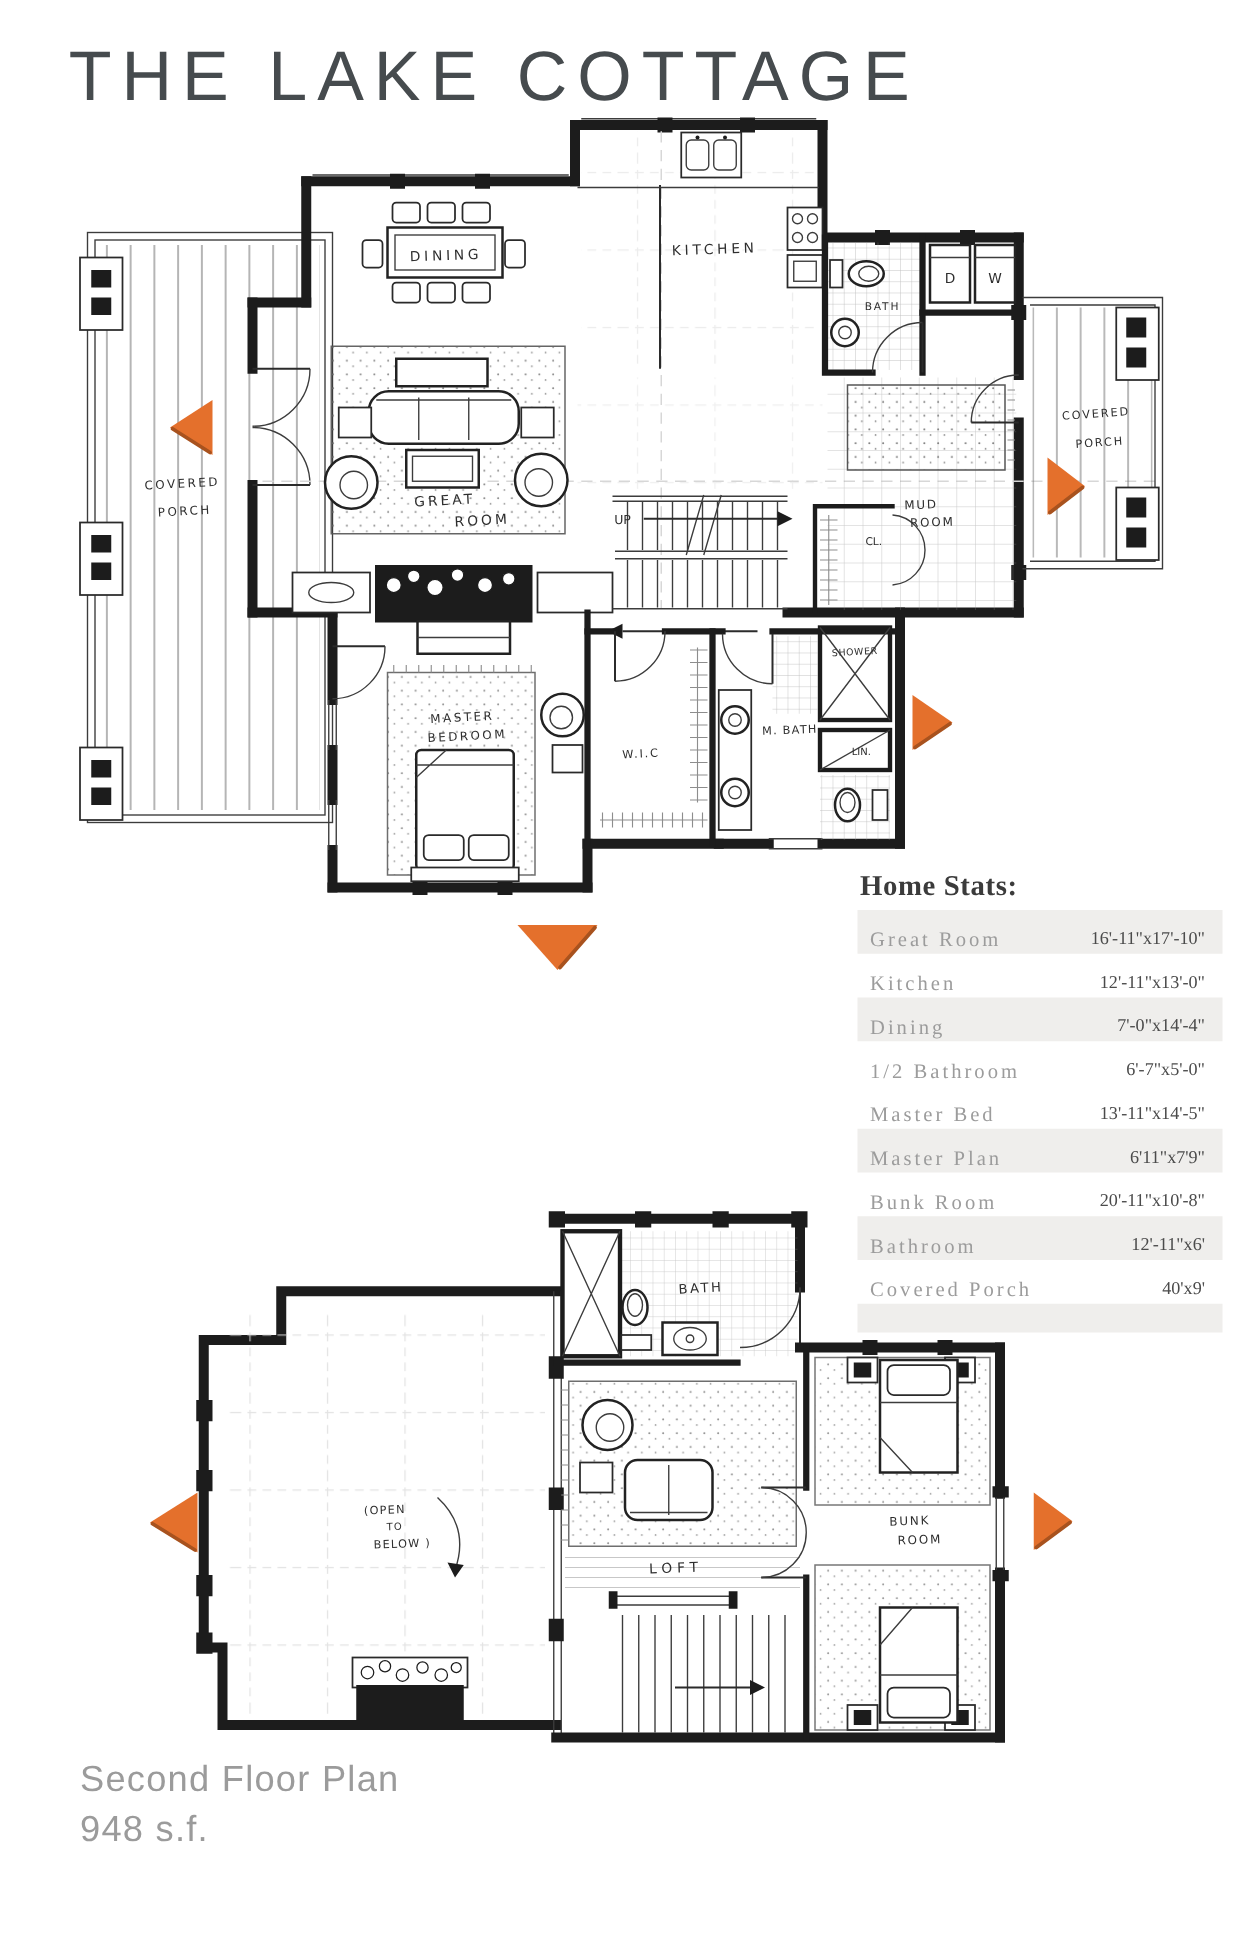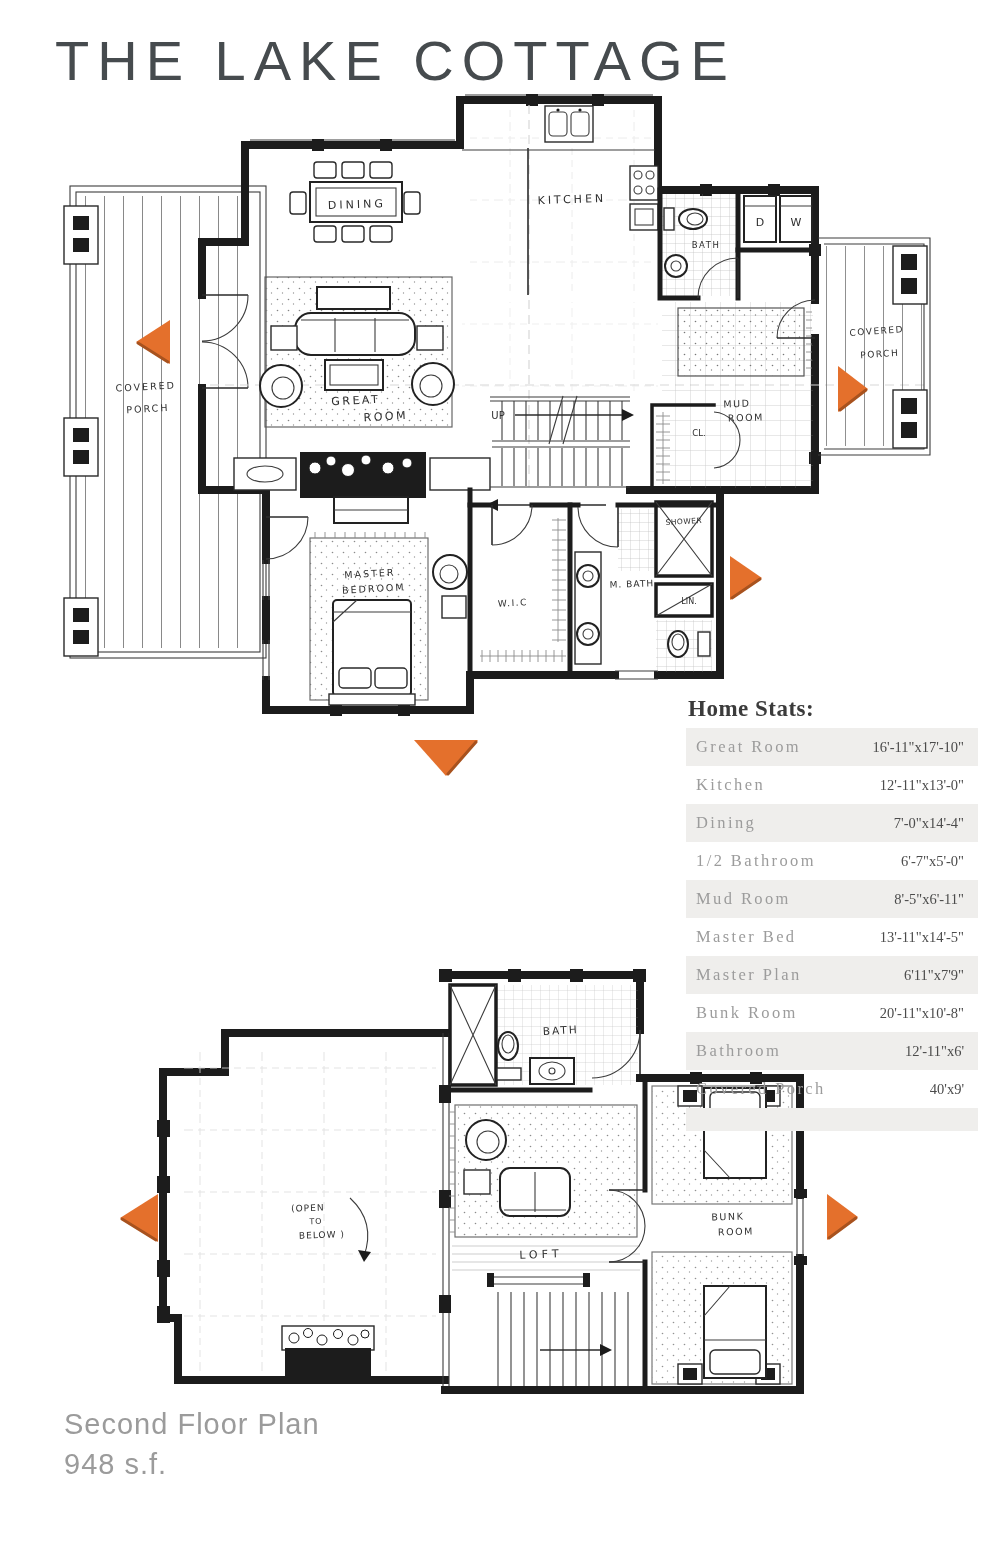--- a/index.html
+++ b/index.html
@@ -10,22 +10,22 @@
   .page-title{position:absolute;left:55px;top:28px;margin:0;font-size:56px;font-weight:300;
               letter-spacing:8px;color:#464b4e;}
 
   .caption{position:absolute;color:#9b9b9b;font-weight:300;font-size:29px;line-height:1.38;
            letter-spacing:1px;}
   .caption.first{left:52px;top:746px;}
   .caption.second{left:64px;top:1404px;}
 
   .stats{position:absolute;left:686px;top:696px;width:292px;font-family:Liberation Serif, serif;}
   .stats h2{margin:0 0 6px 2px;font-size:23px;font-weight:bold;color:#3b3b3b;letter-spacing:.5px;}
-  .stats .row{display:flex;justify-content:space-between;align-items:center;height:38px;
-              padding:0 14px 0 10px;}
+  .stats .row{display:flex;justify-content:space-between;align-items:center;height:23px;
+              padding:12px 14px 0 10px;}
   .stats .row.alt{background:#efeeec;}
   .stats .rname{font-size:16.5px;font-weight:300;color:#9c9c9c;letter-spacing:2.4px;white-space:nowrap;}
   .stats .rsize{font-size:14.5px;color:#4b4b4b;white-space:nowrap;}
   .stats .band{height:23px;background:#efeeec;}
 
   
   .w8{stroke:#1c1c1c;stroke-width:8;fill:none;stroke-linecap:square;}
   .w5{stroke:#1c1c1c;stroke-width:5;fill:none;stroke-linecap:square;}
   .w4{stroke:#1c1c1c;stroke-width:3.5;fill:none;stroke-linecap:square;}
   .tn{stroke:#2b2b2b;stroke-width:1.6;fill:none;}
@@ -500,24 +500,20 @@
     <span class="rsize">12'-11"x13'-0"</span>
   </div>
   <div class="row alt">
     <span class="rname">Dining</span>
     <span class="rsize">7'-0"x14'-4"</span>
   </div>
   <div class="row">
     <span class="rname">1/2 Bathroom</span>
     <span class="rsize">6'-7"x5'-0"</span>
   </div>
-  <div class="row alt">
-    <span class="rname">Mud Room</span>
-    <span class="rsize">8'-5"x6'-11"</span>
-  </div>
   <div class="row">
     <span class="rname">Master Bed</span>
     <span class="rsize">13'-11"x14'-5"</span>
   </div>
   <div class="row alt">
     <span class="rname">Master Plan</span>
     <span class="rsize">6'11"x7'9"</span>
   </div>
   <div class="row">
     <span class="rname">Bunk Room</span>

